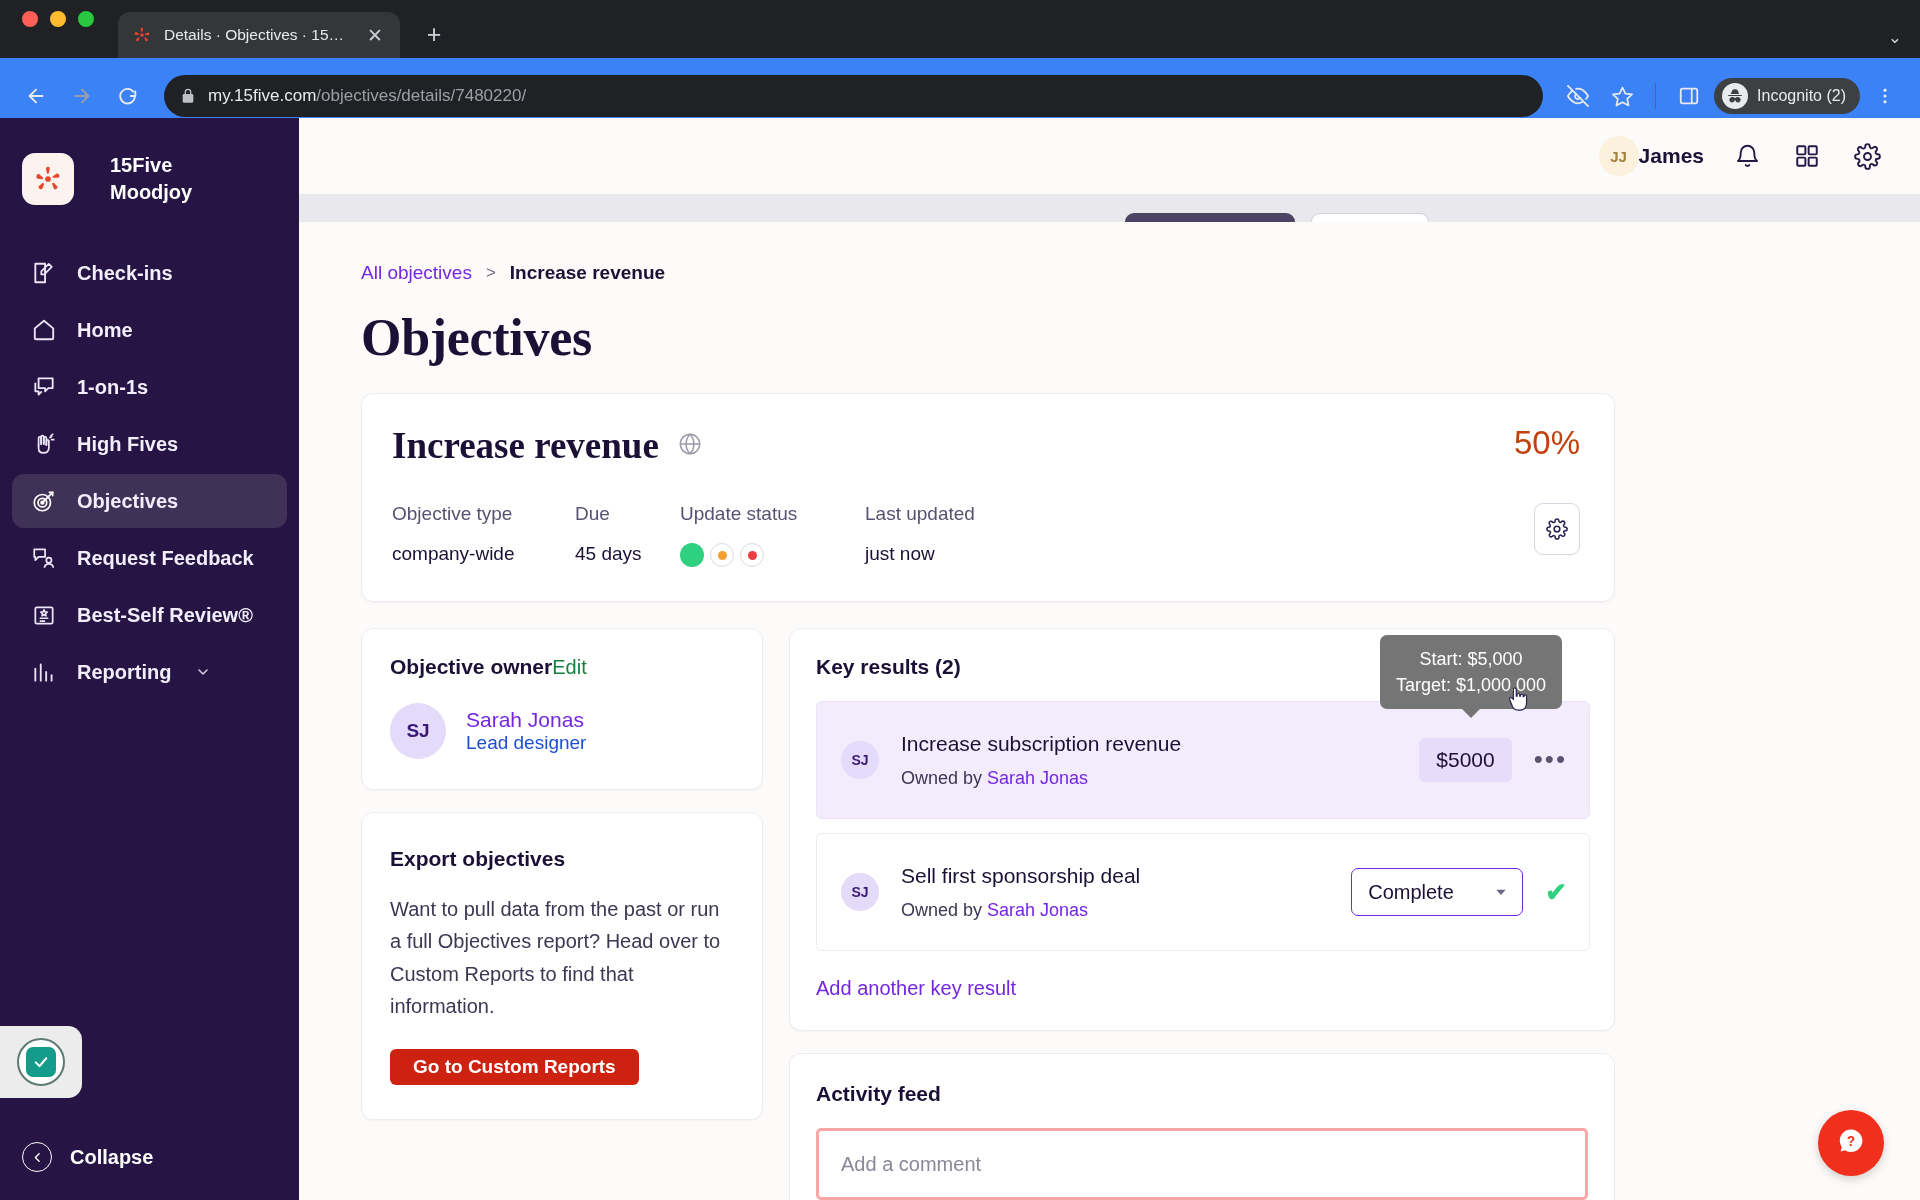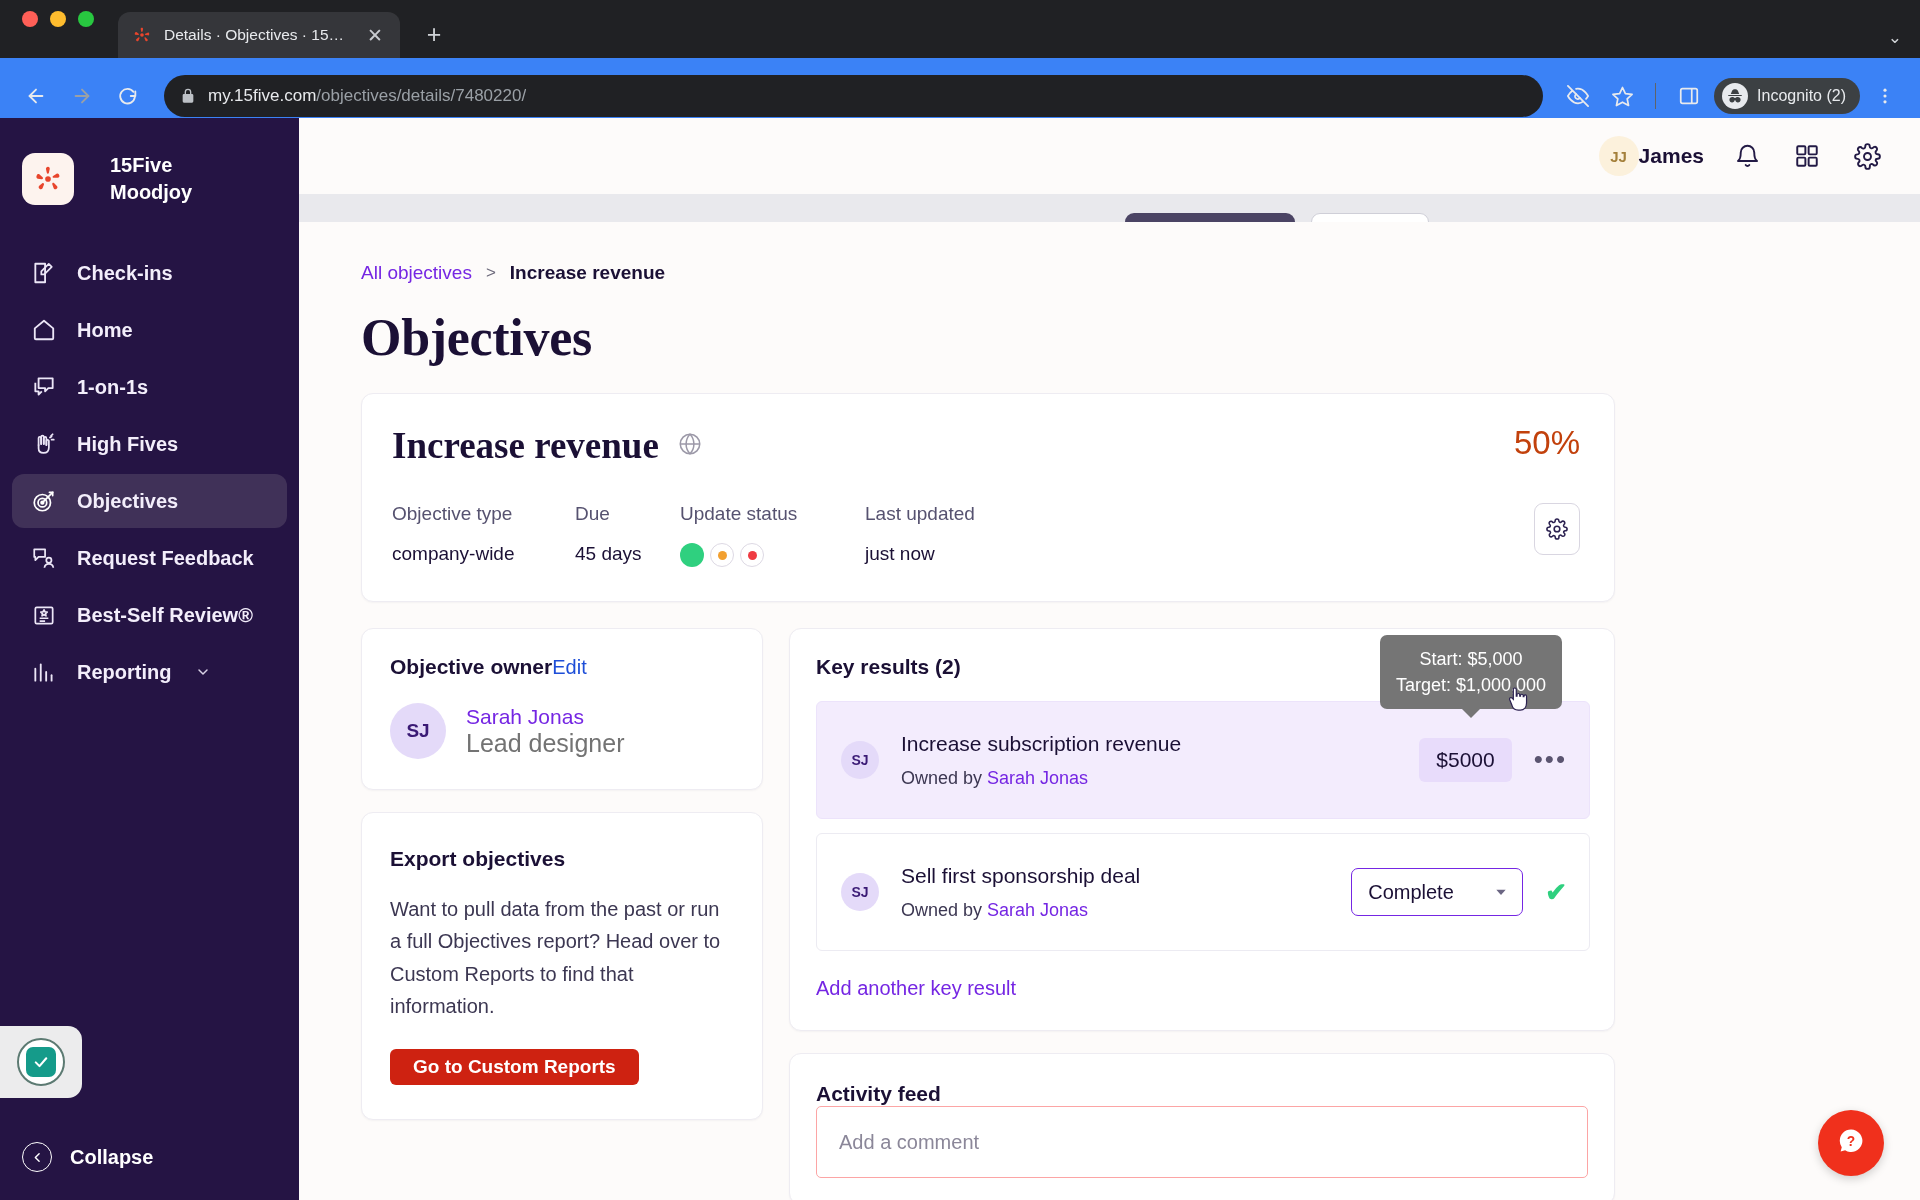--- a/index.html
+++ b/index.html
@@ -195,29 +195,29 @@
     border-radius: 9px; display:flex; align-items:center;justify-content:center; color:#2b2150;
   }
 
   .cols { display:flex; gap: 26px; margin-top: 26px; }
   .left-col { width: 402px; flex: 0 0 402px; display:flex; flex-direction:column; gap: 22px; }
   .right-col { width: 826px; flex: 0 0 826px; display:flex; flex-direction:column; gap: 22px; }
 
   .owner-card { padding: 26px 26px 30px 28px; }
   .card-head { display:flex; align-items:center; justify-content:flex-start; }
   .card-h { font-size: 21px; font-weight:700; color:#1b1035; }
-  .edit-link { font-size: 20px; color:#1d4ed8; }
+  .edit-link { font-size: 20px; color:#15803d; }
   .owner-row { display:flex; align-items:center; gap: 20px; margin-top: 24px; }
   .avatar-sj {
     width: 56px; height:56px; border-radius:50%; background:#e4daf9; color:#3a1a75;
     display:flex;align-items:center;justify-content:center; font-size:19px; font-weight:600;
     flex:0 0 56px;
   }
   .owner-name { font-size: 21px; color:#7526e3; }
-  .owner-role { font-size: 25px; color:#737373; margin-top: 2px; }
+  .owner-role { font-size: 19px; color:#1d4ed8; margin-top: 2px; }
 
   .export-card { padding: 34px 28px 34px 28px; }
   .export-body {
     font-size: 20px; line-height: 1.62; color:#3c3752; margin-top: 22px; max-width: 340px;
   }
   .btn-red {
     margin-top: 26px; background:#ce2211; color:#fff; border:none; border-radius: 6px;
     height: 36px; padding: 0 23px; font-size: 19px; font-weight:600;
     font-family:"Liberation Sans", sans-serif;
   }
@@ -262,21 +262,21 @@
     border-top:9px solid #757575;
   }
   .cursor {
     position:absolute; right: 86px; top: 58px; width: 22px; height: 26px; z-index: 6;
   }
 
   .addkr { margin-top: 26px; font-size: 20px; color:#7526e3; }
 
   .feed-card { padding: 28px 26px 26px 26px; }
   .feed-input {
-    height: 72px; border:1px solid #fca5a5; border-radius: 5px;
+    margin-top: 22px; height: 72px; border:3px solid #fca5a5; border-radius: 5px;
     display:flex; align-items:center; padding: 0 22px; font-size: 20px; color:#8b8799;
   }
 
   .help-fab {
     position:absolute; right: 36px; bottom: 24px; width: 66px; height:66px;
     border-radius:50%; background:#f0301c; display:flex; align-items:center;
     justify-content:center; box-shadow: 0 3px 10px rgba(0,0,0,.18);
   }
 </style>
 </head>

